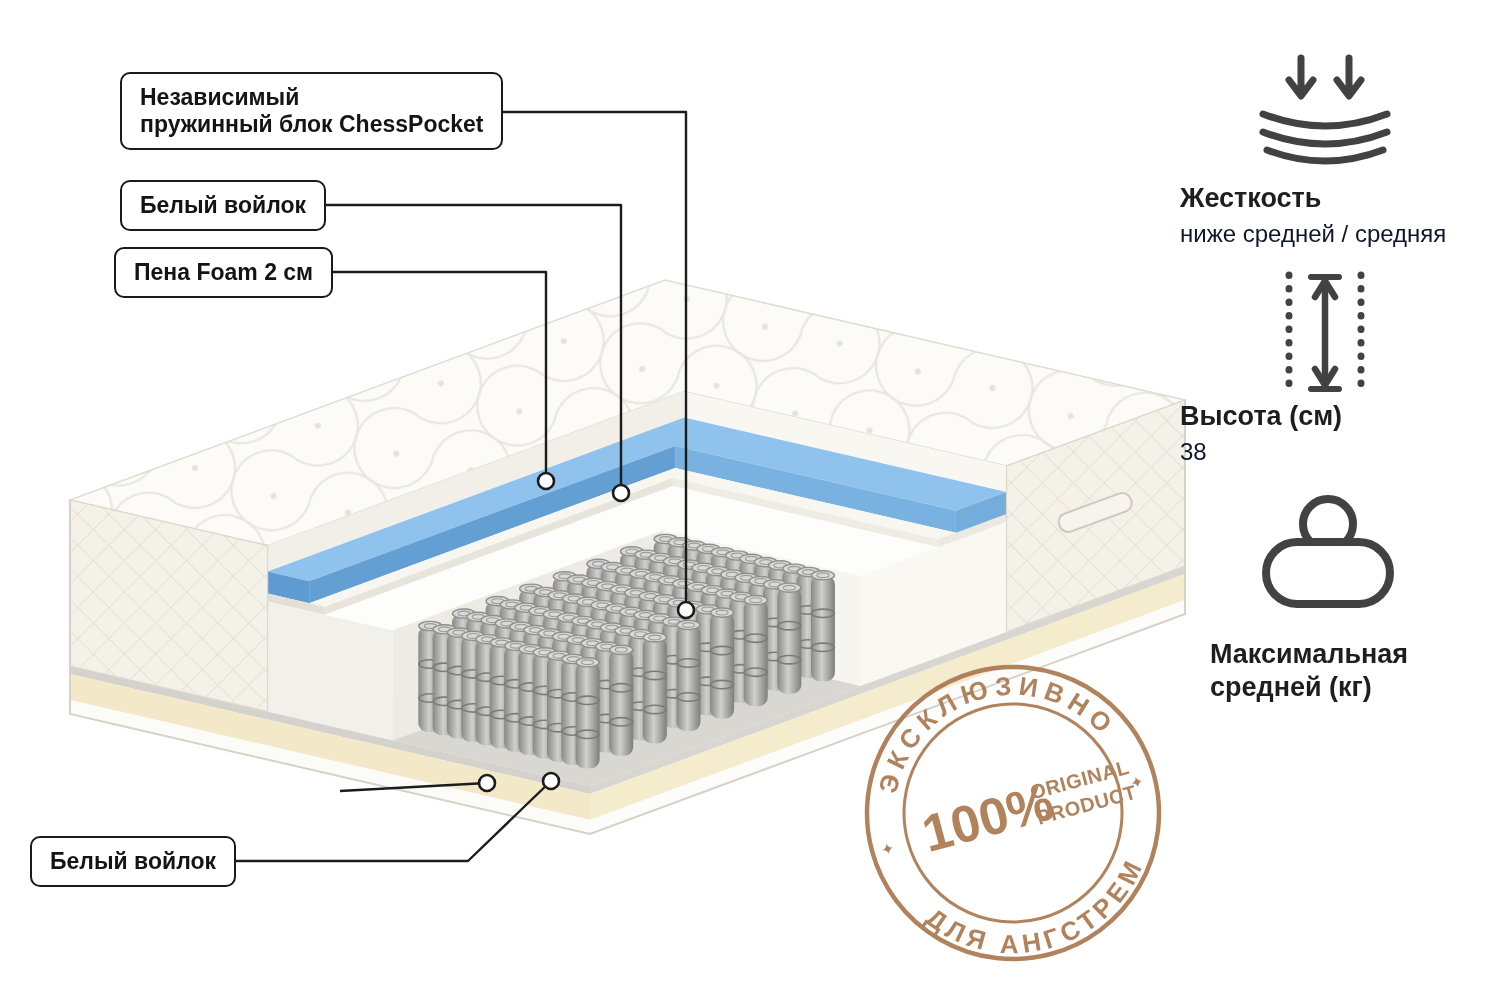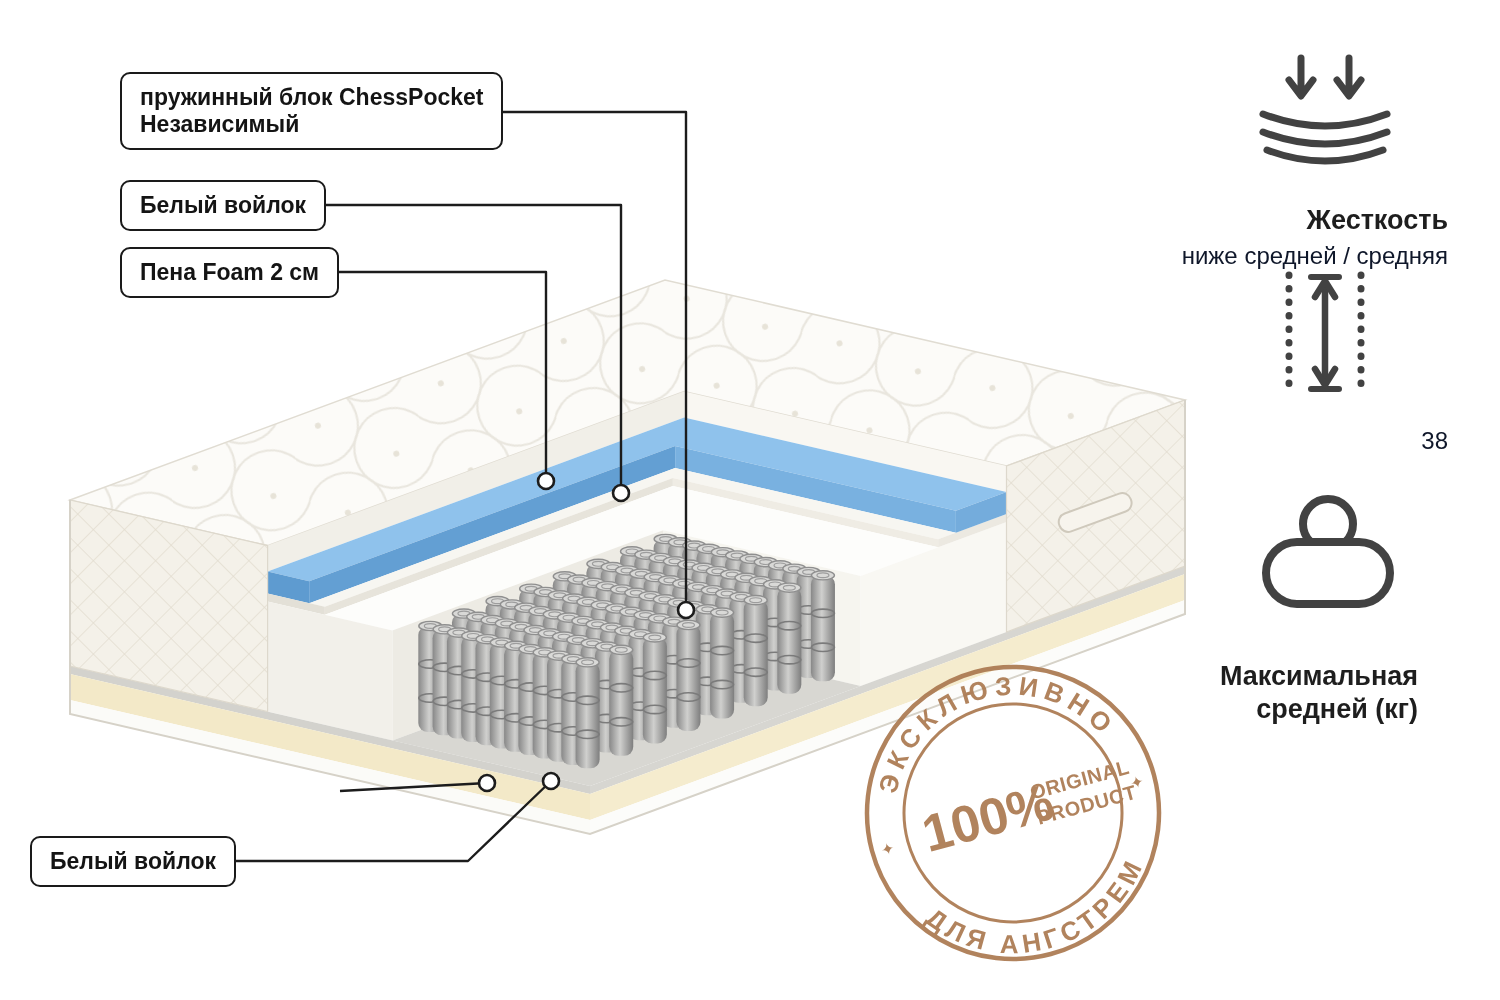--- a/index.html
+++ b/index.html
@@ -3,21 +3,21 @@
 <meta charset="utf-8">
 <style>
   html,body{margin:0;padding:0;background:#ffffff;}
   .canvas{position:relative;width:1500px;height:1000px;overflow:hidden;background:#fff;
           font-family:"Liberation Sans",sans-serif;}
   .scene{position:absolute;left:0;top:0;}
   svg text{font-family:"Liberation Sans",sans-serif;}
   .callout{position:absolute;background:#fff;border:2.5px solid #1a1a1a;border-radius:10px;
            padding:10px 18px;font-weight:700;font-size:23px;line-height:27px;color:#141414;
            white-space:nowrap;}
-  .spec{position:absolute;left:1148px;width:300px;text-align:right;color:#1e1e1e;margin-top:22px;}
+  .spec{position:absolute;left:1180px;width:300px;text-align:left;color:#1e1e1e;}
   .spec-title{font-weight:700;font-size:27px;line-height:33px;}
   .spec-sub{font-weight:400;font-size:24px;line-height:30px;margin-top:4px;color:#0f172a;}
 </style>
 </head>
 <body>
 
 <div class="canvas">
 
 <svg class="scene" width="1500" height="1000" viewBox="0 0 1500 1000">
   <defs>
@@ -618,31 +618,32 @@
     </text>
     <text x="-92" y="16" font-size="52" font-weight="700" fill="#ab7950">100%</text>
     <text x="22" y="-8" font-size="20" font-weight="700" letter-spacing="0.5" fill="#ab7950">ORIGINAL</text>
     <text x="22" y="18" font-size="20" font-weight="700" letter-spacing="0.5" fill="#ab7950">PRODUCT</text>
     <text x="-137" y="8" font-size="16" fill="#ab7950">✦</text>
     <text x="121" y="8" font-size="16" fill="#ab7950">✦</text>
   </g>
 </svg>
 
 <div class="callout" style="left:120px;top:72px;">
+  <div>Независимый</div>
   <div>пружинный блок ChessPocket</div>
-  <div>Независимый</div>
 </div>
 <div class="callout" style="left:120px;top:180px;">Белый войлок</div>
-<div class="callout" style="left:120px;top:247px;">Пена Foam 2 см</div>
+<div class="callout" style="left:114px;top:247px;">Пена Foam 2 см</div>
 <div class="callout" style="left:30px;top:836px;">Белый войлок</div>
 
 <div class="spec" style="top:182px;">
   <div class="spec-title">Жесткость</div>
   <div class="spec-sub">ниже средней / средняя</div>
 </div>
 <div class="spec" style="top:400px;">
+  <div class="spec-title">Высота (см)</div>
   <div class="spec-sub">38</div>
 </div>
 <div class="spec" style="top:638px;">
   <div class="spec-title" style="max-width:240px;margin:0 auto;">Максимальная средней (кг)</div>
 </div>
 
 </div>
 
 </body></html>

